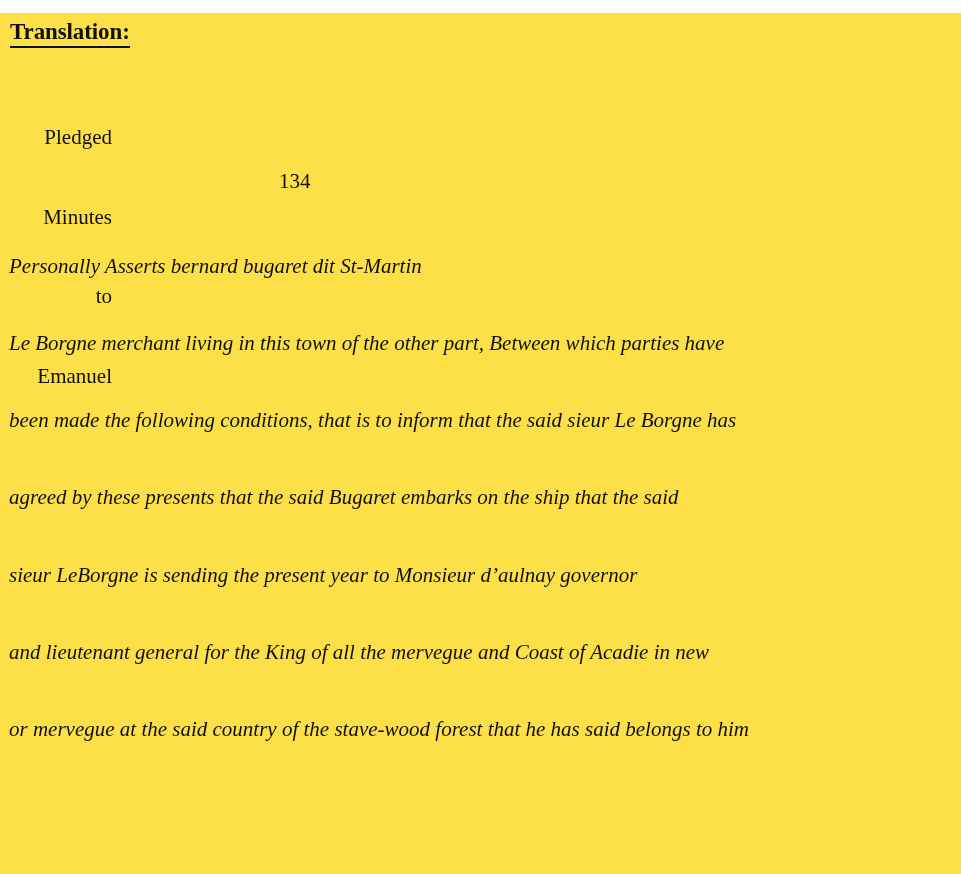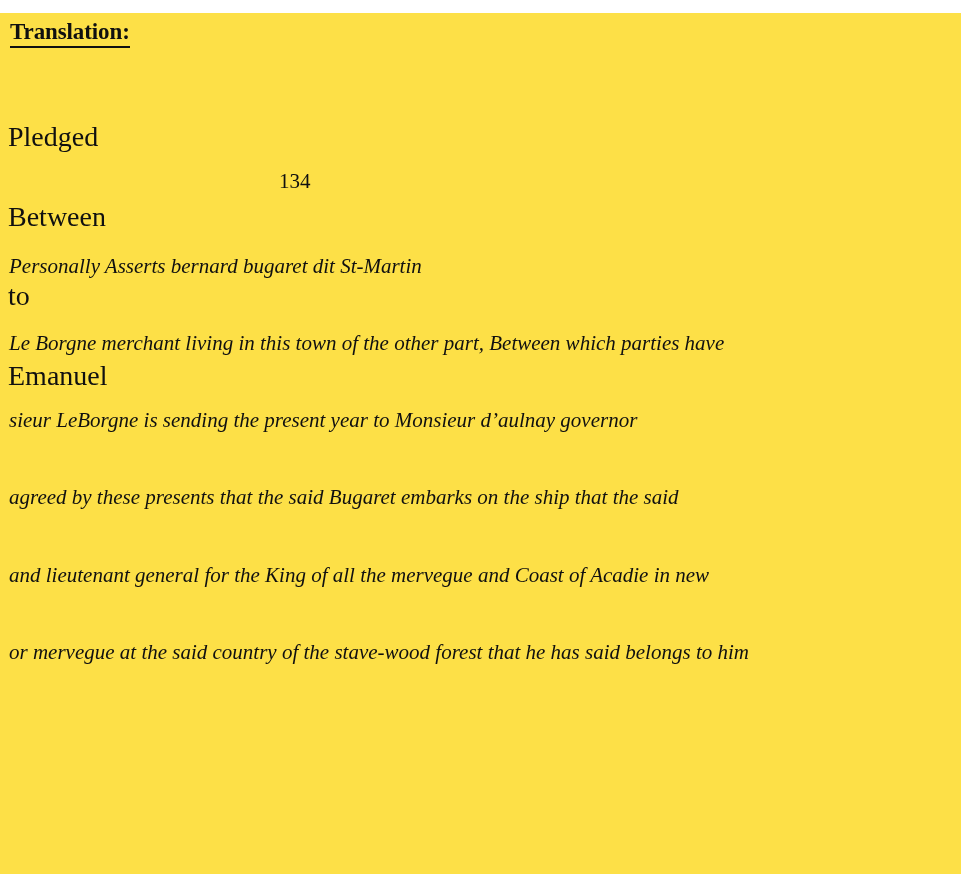--- a/index.html
+++ b/index.html
@@ -47,22 +47,22 @@
     position: absolute;
     left: 0;
     top: 58px;
     width: 961px;
   }
   .docket {
     position: absolute;
     left: 8px;
     top: 0;
     width: 104px;
-    text-align: left;
-    font-size: 28px;
+    text-align: right;
+    font-size: 21px;
     line-height: 26.5px;
     white-space: pre;
   }
   .docket div { white-space: pre; }
   .folio-number {
     position: absolute;
     left: 279px;
     top: 97px;
     font-size: 21px;
     line-height: 26.5px;
@@ -100,32 +100,33 @@
 </head>
 <body>
 
 <div class="page">
 
   <div class="heading"><span class="hd-text">Translation:</span></div>
 
   <div class="docket-row">
     <div class="docket">
       <div>Pledged</div>
-      <div>Between</div>
+      <div>Minutes</div>
       <div>to</div>
       <div>Emanuel</div>
     </div>
     <div class="folio-number">134</div>
   </div>
 
   <div class="body-block">
     <div class="body-line">Personally Asserts bernard bugaret dit St-Martin</div>
     <div class="body-line">Le Borgne merchant living in this town of the other part, Between which parties have</div>
+    <div class="body-line">been made the following conditions, that is to inform that the said sieur Le Borgne has</div>
+    <div class="body-line">agreed by these presents that the said Bugaret embarks on the ship that the said</div>
     <div class="body-line">sieur LeBorgne is sending the present year to Monsieur d’aulnay governor</div>
-    <div class="body-line">agreed by these presents that the said Bugaret embarks on the ship that the said</div>
     <div class="body-line">and lieutenant general for the King of all the mervegue and Coast of Acadie in new</div>
     <div class="body-line">or mervegue at the said country of the stave-wood forest that he has said belongs to him</div>
     
     
     
     
     
     
     
 

